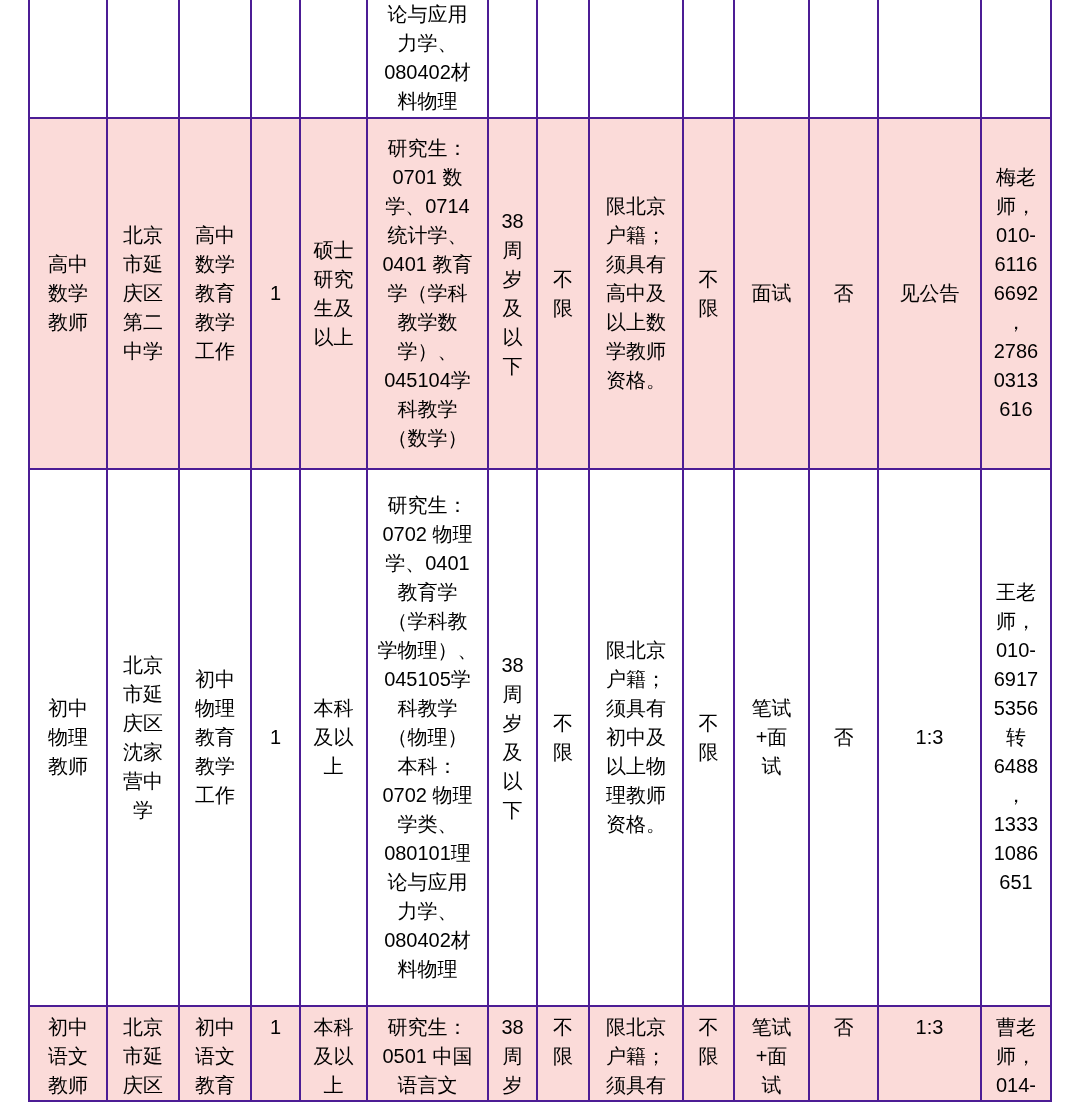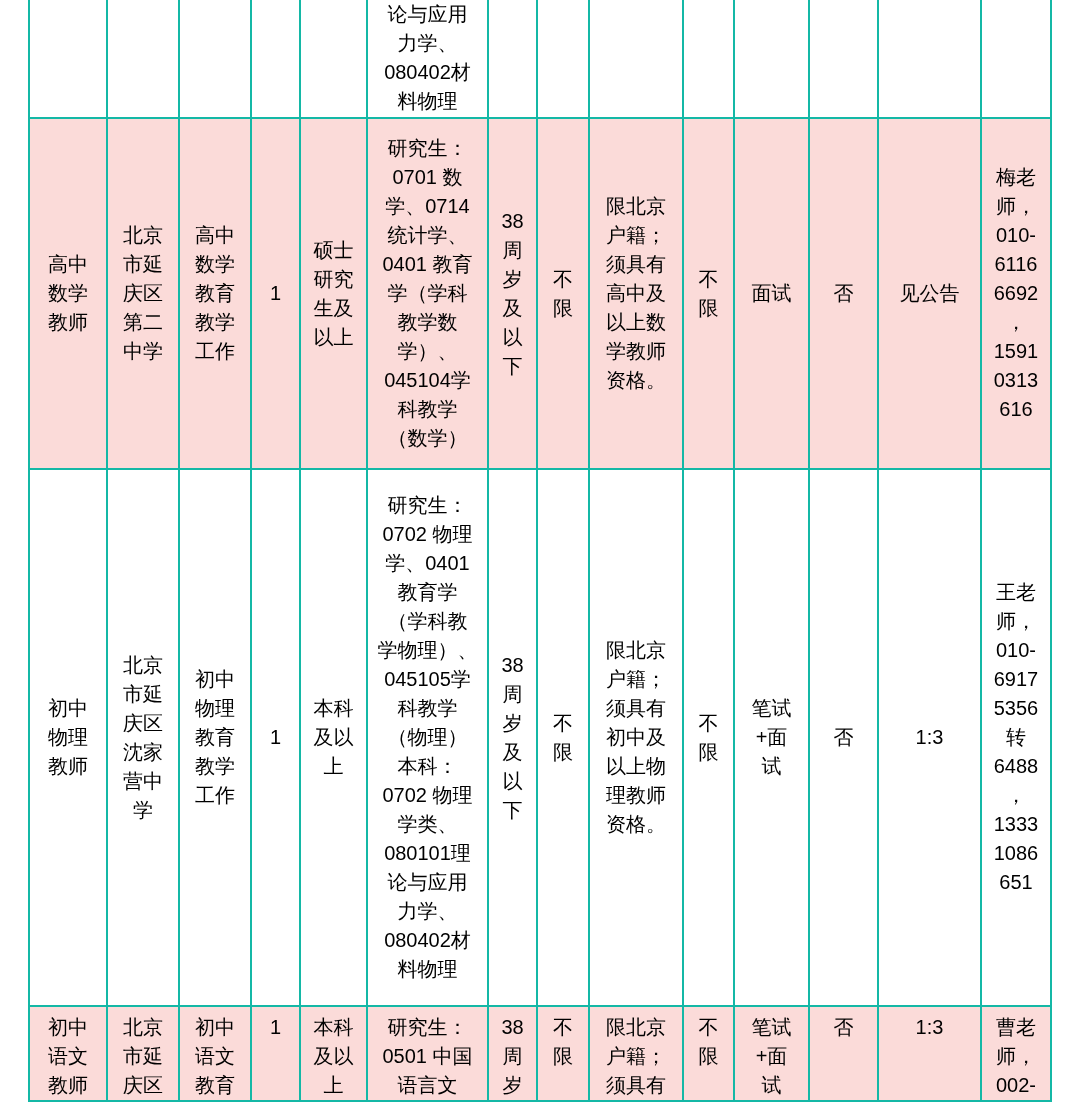--- a/index.html
+++ b/index.html
@@ -22,21 +22,21 @@
     left: 28px;
     top: 0;
   }
   table.jobs {
     border-collapse: collapse;
     table-layout: fixed;
     width: 1022px;
     border-radius: 6px;
   }
   table.jobs td {
-    border: 2px solid #14b8a6;
+    border: 2px solid #4c1d95;
     padding: 0;
     margin: 0;
     text-align: center;
     vertical-align: middle;
     white-space: pre-line;
     overflow: hidden;
     color: #000000;
     font-size: 20px;
     line-height: 29px;
     word-break: keep-all;
@@ -148,21 +148,21 @@
 限</td>
         <td>面试</td>
         <td>否</td>
         <td>见公告</td>
         <td>梅老
 师，
 010-
 6116
 6692
 ，
-1591
+2786
 0313
 616</td>
       </tr>
       <tr class="white r3">
         <td>初中
 物理
 教师</td>
         <td>北京
 市延
 庆区
@@ -256,18 +256,18 @@
 须具有</td>
         <td>不
 限</td>
         <td>笔试
 +面
 试</td>
         <td>否</td>
         <td>1:3</td>
         <td>曹老
 师，
-002-</td>
+014-</td>
       </tr>
     </tbody>
       </table>
   </div>
 </div>
 
 </body></html>

